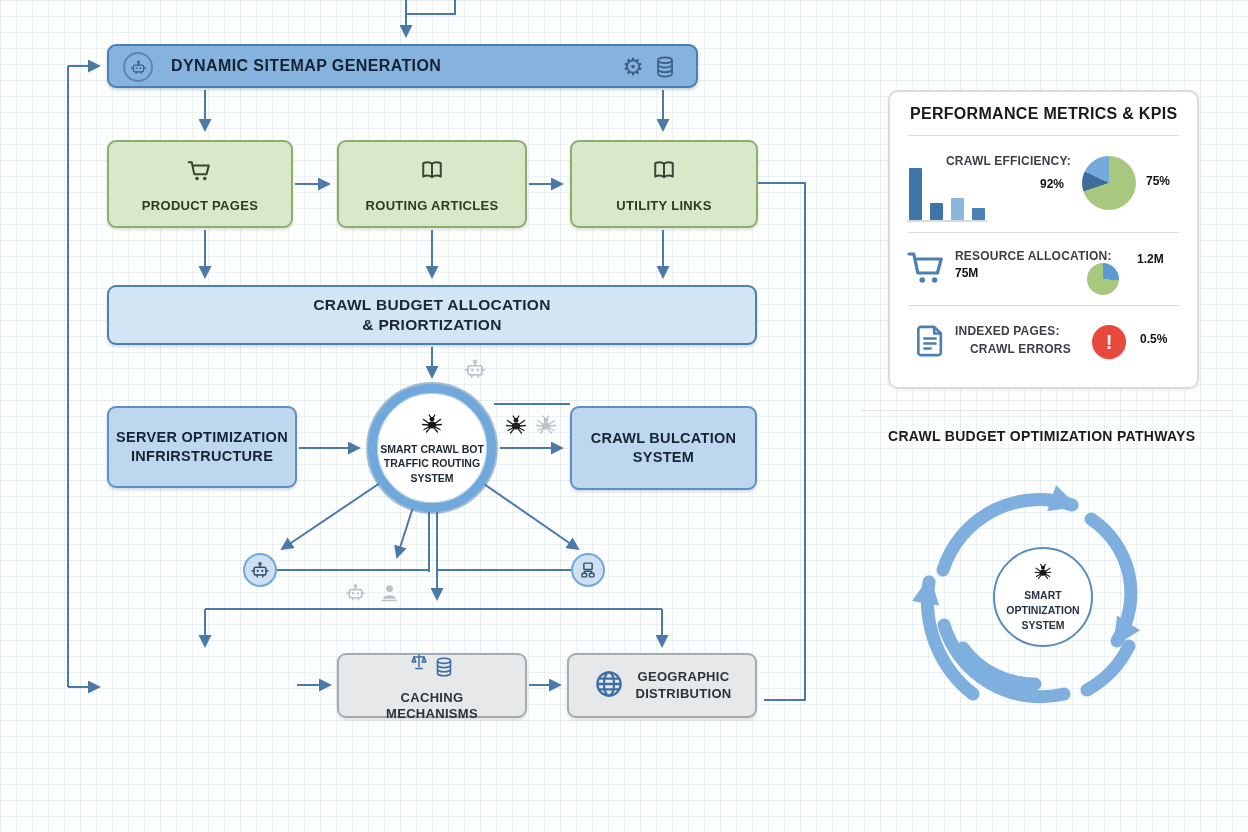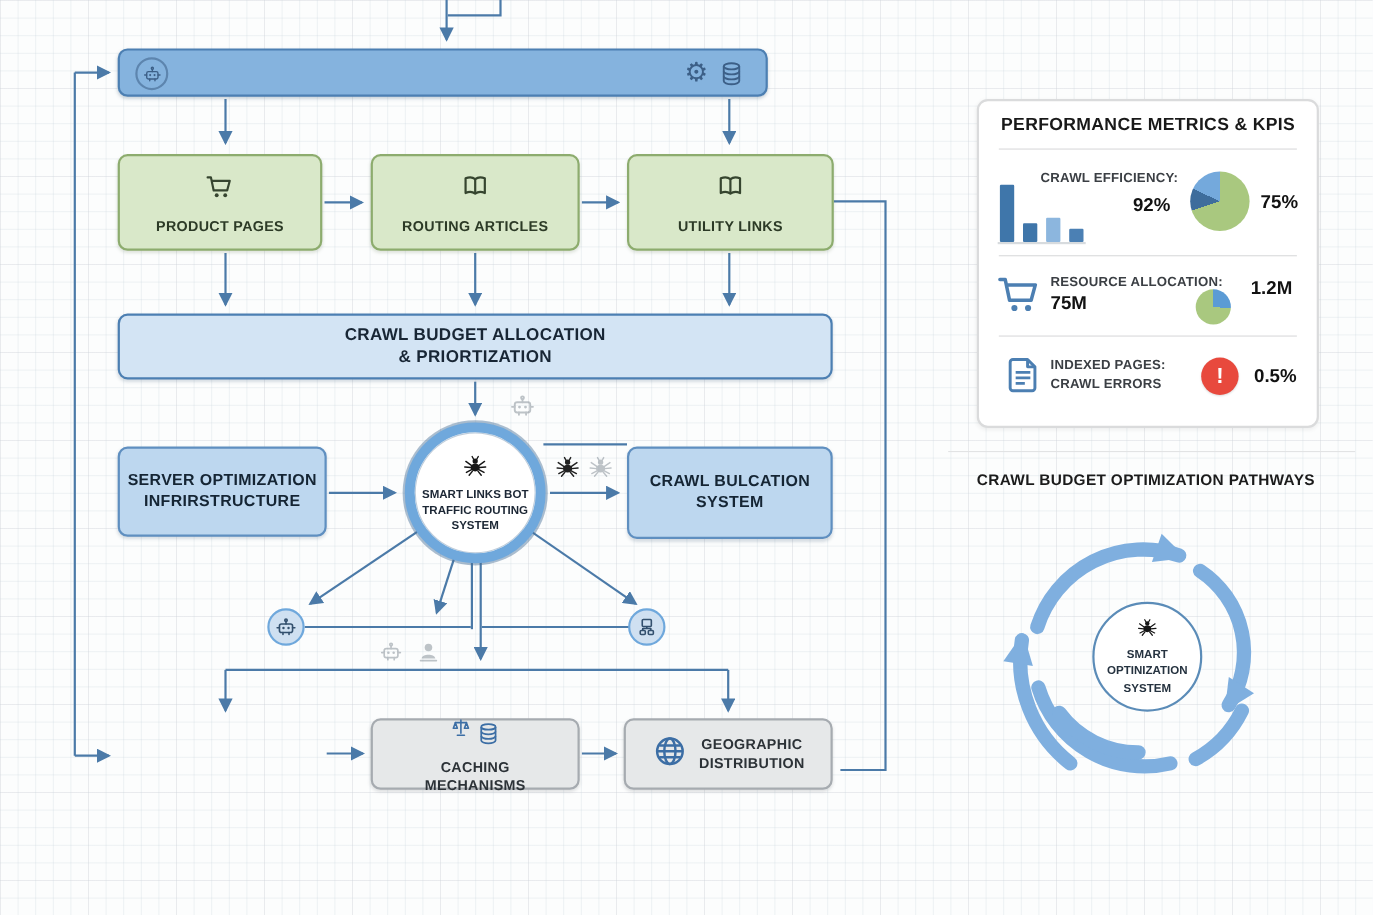--- a/index.html
+++ b/index.html
@@ -38,21 +38,21 @@
   .mini-circ{position:absolute;z-index:2;box-sizing:border-box;border-radius:50%;background:#cfe0f1;
              border:2px solid #6fa8dc;display:flex;align-items:center;justify-content:center;color:#33506e;}
   .decor{position:absolute;z-index:3;color:#1c1c1c;}
   .faded{opacity:.38;color:#5a6672;}
   
   .card{position:absolute;z-index:2;background:#fff;border:2px solid #dadbdc;border-radius:10px;
         box-shadow:0 1px 4px rgba(0,0,0,.06);}
   .card-title{position:absolute;left:20px;top:13px;font-weight:bold;font-size:16px;color:#191919;letter-spacing:.3px;}
   .hr{position:absolute;height:1px;background:#d9dadb;}
   .kpi-lbl{position:absolute;font-weight:bold;font-size:12px;color:#3b3f44;letter-spacing:.2px;}
-  .kpi-val{position:absolute;font-weight:bold;font-size:17px;color:#121212;}
+  .kpi-val{position:absolute;font-weight:bold;font-size:12px;color:#121212;}
   .bars{position:absolute;display:flex;align-items:flex-end;gap:8px;border-bottom:2px solid #d7dbde;padding:0 2px;}
   .bars i{display:block;width:13px;border-radius:1px;}
   .pie{position:absolute;border-radius:50%;}
   .badge{position:absolute;border-radius:50%;background:#e8493d;color:#fff;display:flex;align-items:center;
          justify-content:center;font-weight:bold;font-size:20px;box-shadow:0 1px 2px rgba(0,0,0,.15);}
   .sec-title{position:absolute;z-index:2;font-weight:bold;font-size:14px;color:#1b1b1b;letter-spacing:.3px;}
   .hub2{position:absolute;z-index:2;box-sizing:border-box;background:#fff;border:2px solid #5b8cb8;border-radius:50%;
         display:flex;flex-direction:column;align-items:center;justify-content:center;gap:3px;}
   .hub2 .lbl{font-weight:bold;font-size:10.5px;color:#263340;line-height:1.45;text-align:center;}
   .glyph{line-height:1;}
@@ -203,20 +203,21 @@
     </g>
   </svg>
 
   <div class="node bar-node" style="left:107px;top:44px;width:591px;height:44px;padding:0 14px;">
     <span class="abs" style="left:14px;top:6px;width:30px;height:30px;border-radius:50%;border:2px solid rgba(60,95,135,.55);
           display:flex;align-items:center;justify-content:center;color:#3c5f87;box-sizing:border-box;">
       <svg width="19" height="19">
           <use href="#i-robot"></use>
         </svg>
     </span>
+    <span class="bar-title" style="margin-left:48px;">DYNAMIC SITEMAP GENERATION</span>
     <span class="abs glyph" style="right:52px;top:9px;font-size:24px;color:#3c5f87;">⚙</span>
     <span class="abs" style="right:18px;top:8px;color:#3c5f87;">
       <svg width="26" height="26">
           <use href="#i-db"></use>
         </svg>
     </span>
   </div>
 
   <div class="node green-node" style="left:107px;top:140px;width:186px;height:88px;">
     <span style="color:#36452f;">
@@ -248,21 +249,21 @@
   <div class="node blue-node" style="left:107px;top:406px;width:190px;height:82px;">
     <span class="lbl ml">SERVER OPTIMIZATION
 INFRIRSTRUCTURE</span>
   </div>
 
   <div class="hub" style="left:368px;top:384px;width:128px;height:128px;">
     <span style="color:#161616;">
       <svg width="24" height="24">
           <use href="#i-spider"></use>
         </svg></span>
-    <span class="lbl ml">SMART LINKS BOT
+    <span class="lbl ml">SMART CRAWL BOT
 TRAFFIC ROUTING
 SYSTEM</span>
   </div>
 
   <div class="node blue-node" style="left:570px;top:406px;width:187px;height:84px;">
     <span class="lbl ml">CRAWL BULCATION
 SYSTEM</span>
   </div>
 
   <div class="mini-circ" style="left:243px;top:553px;width:34px;height:34px;">
@@ -344,21 +345,21 @@
     <div class="pie" style="left:197px;top:171px;width:32px;height:32px;
          background:conic-gradient(#5b9bd5 0 95deg,#a9c87f 95deg 360deg);"></div>
     <div class="kpi-val" style="left:247px;top:160px;">1.2M</div>
     <div class="hr" style="left:18px;right:18px;top:213px;"></div>
 
     <span class="abs" style="left:20px;top:228px;color:#4c7fb2;">
       <svg width="40" height="42">
           <use href="#i-doc"></use>
         </svg></span>
     <div class="kpi-lbl" style="left:65px;top:232px;">INDEXED PAGES:</div>
-    <div class="kpi-lbl" style="left:65px;top:250px;">CRAWL ERRORS</div>
+    <div class="kpi-lbl" style="left:80px;top:250px;">CRAWL ERRORS</div>
     <div class="badge" style="left:202px;top:233px;width:34px;height:34px;">!</div>
     <div class="kpi-val" style="left:250px;top:240px;">0.5%</div>
   </div>
 
   <div class="hr" style="left:862px;top:410px;width:370px;z-index:2;background:#e2e3e4;"></div>
   <div class="sec-title" style="left:888px;top:428px;">CRAWL BUDGET OPTIMIZATION PATHWAYS</div>
 
   <div class="hub2" style="left:993px;top:547px;width:100px;height:100px;">
     <span style="color:#161616;">
       <svg width="20" height="20">

